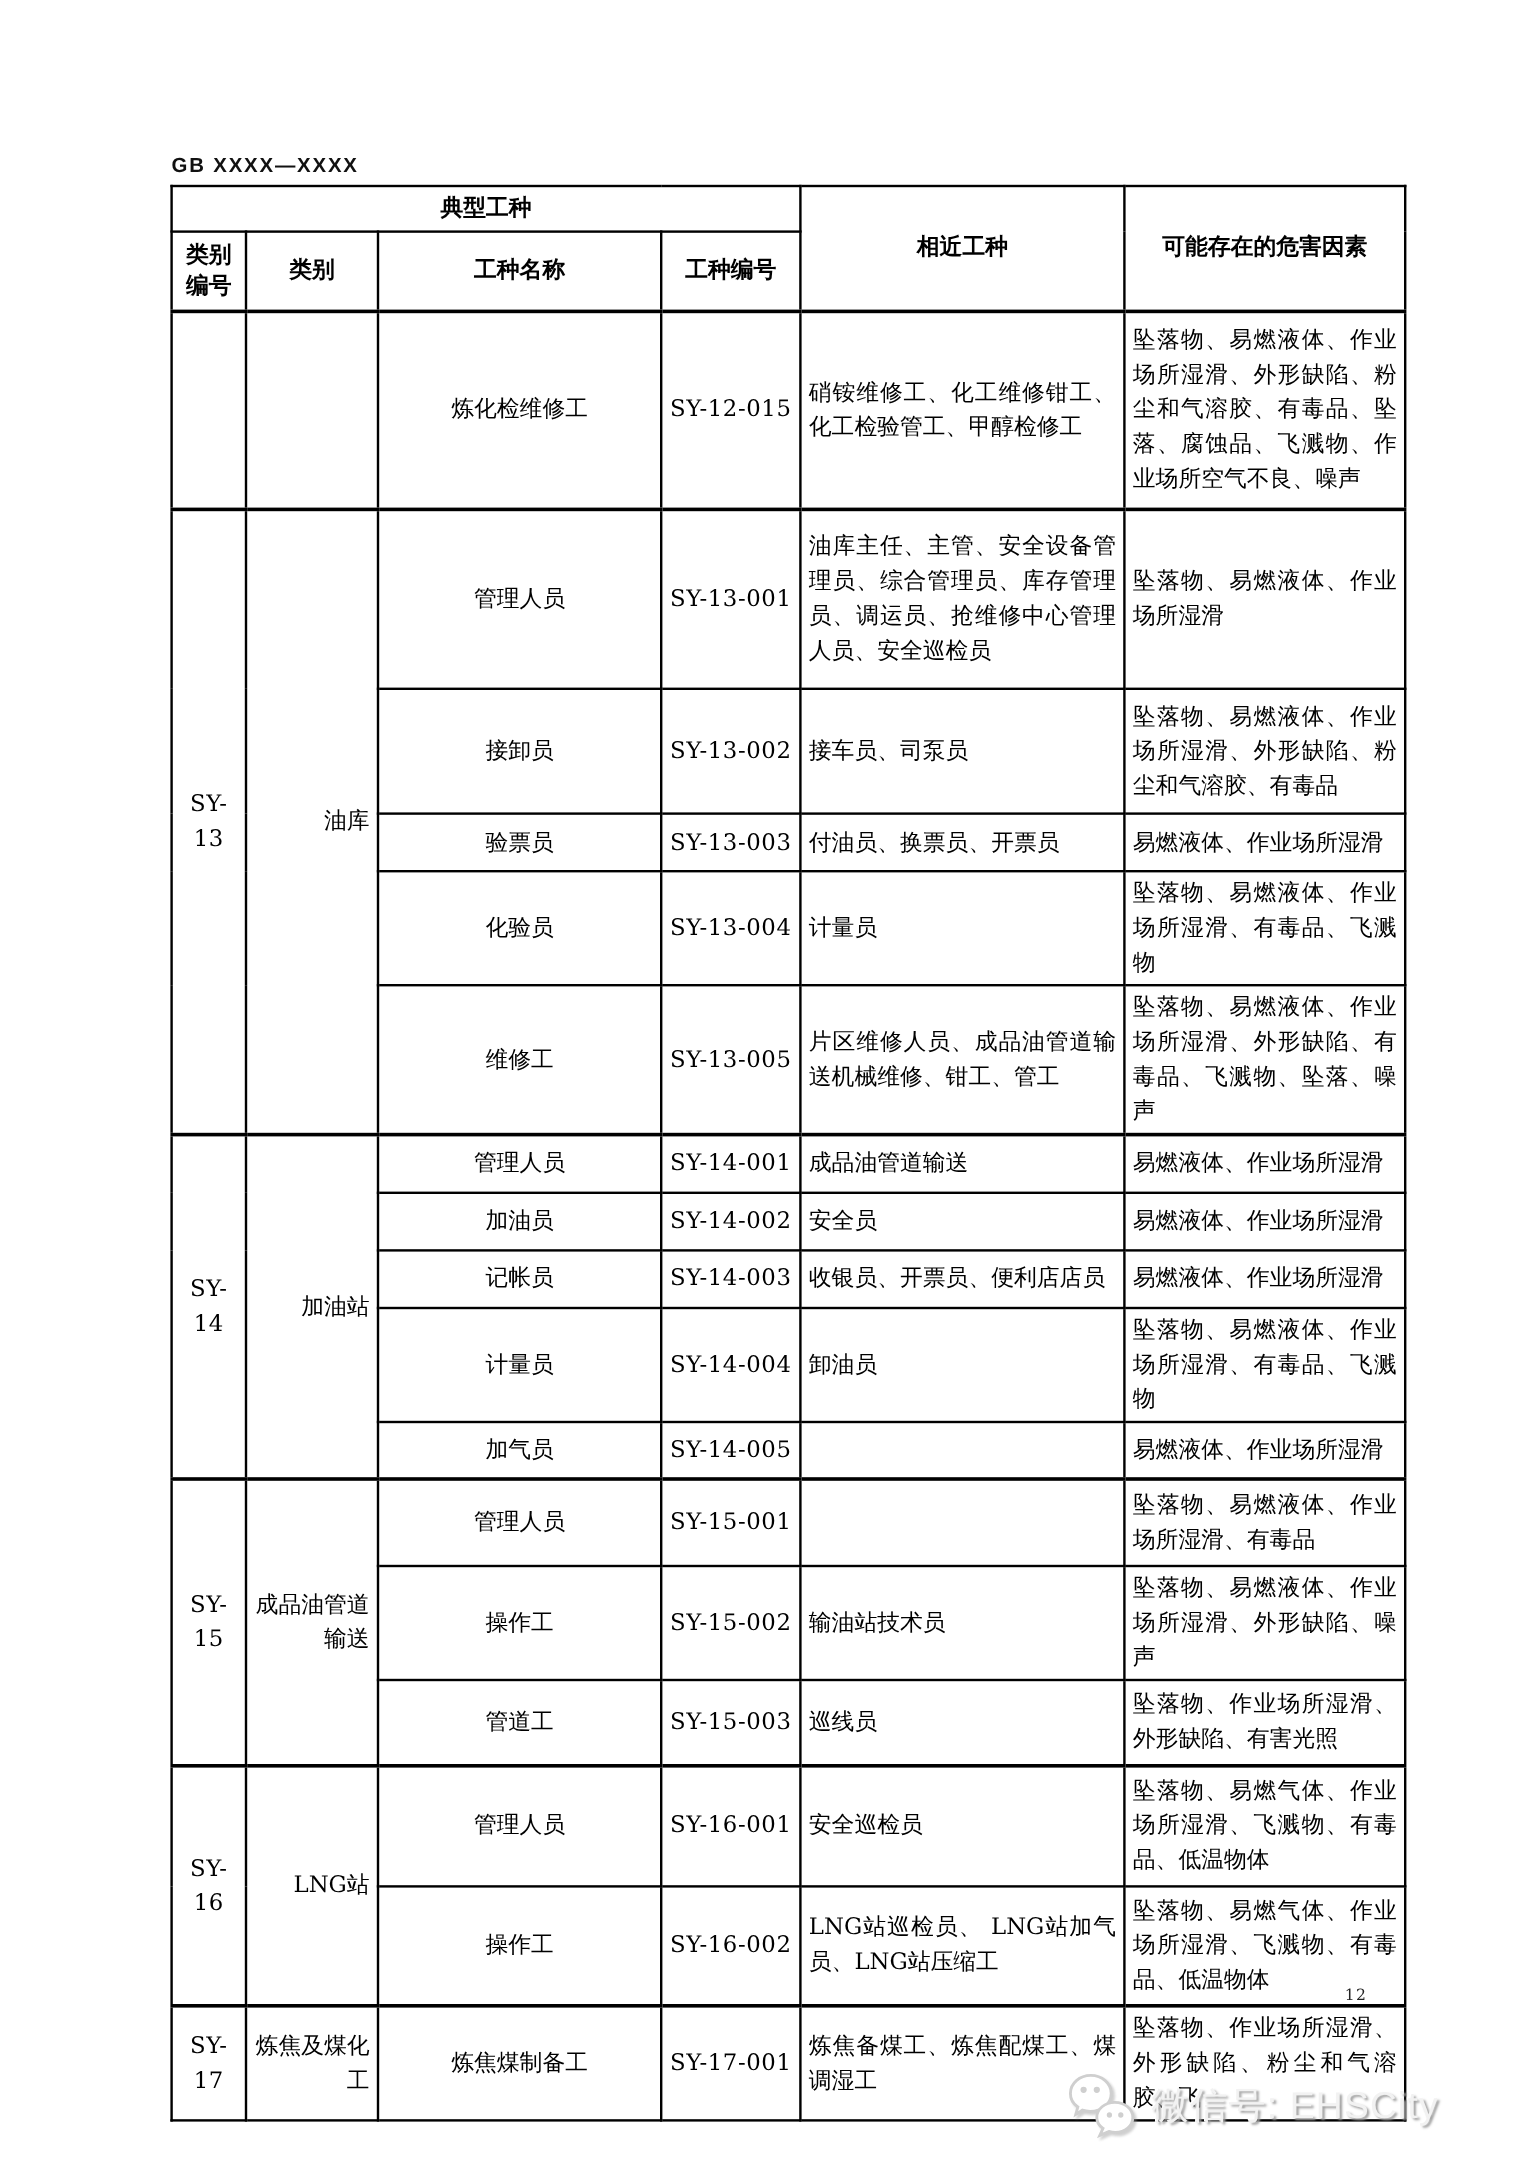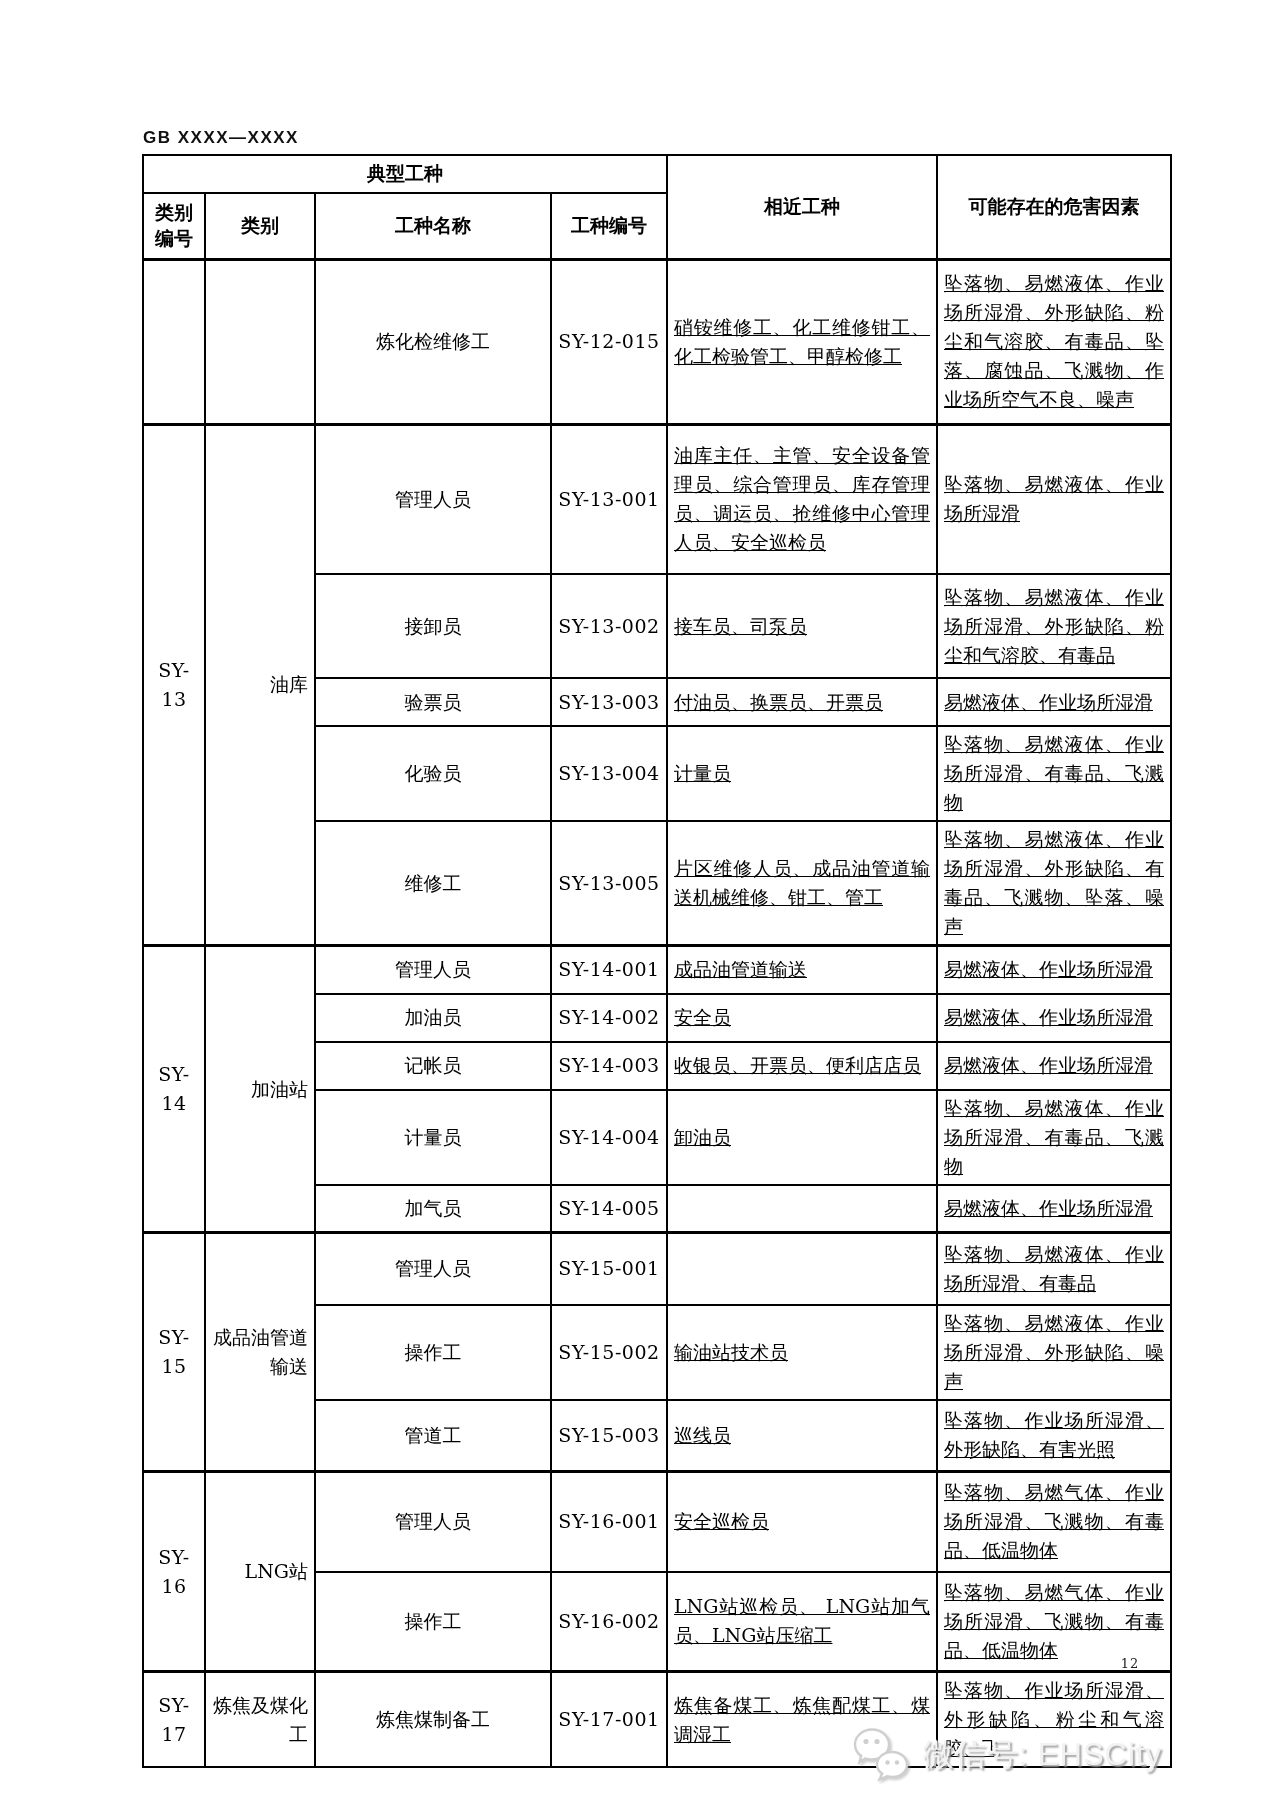--- a/index.html
+++ b/index.html
@@ -1,31 +1,31 @@
 <!DOCTYPE html>
 <html><head>
 <meta charset="utf-8">
 <style>
   html,body{margin:0;padding:0;}
   body{width:1280px;height:1810px;background:#ffffff;position:relative;overflow:hidden;
        font-family:"DejaVu Serif","Liberation Serif",serif;color:#000;}
-  .page{position:absolute;left:0;top:0;width:1178px;height:1810px;background:#fff;}
+  .page{position:absolute;left:0;top:0;width:1178px;height:1810px;background:#fff;padding-left:37px;}
 
   .gb-code{position:absolute;left:143px;top:128px;font-family:"Liberation Sans","DejaVu Sans",sans-serif;
            font-size:17px;font-weight:600;letter-spacing:1.5px;color:#111;}
 
   table.main{position:absolute;left:142px;top:154px;width:1028px;border-collapse:collapse;table-layout:fixed;}
   table.main th, table.main td{border:2px solid #000;vertical-align:middle;overflow:hidden;
         font-size:19px;line-height:29px;padding:3px 6px;}
   table.main th{font-family:"Liberation Sans","DejaVu Sans",sans-serif;font-weight:700;
         text-align:center;font-size:19px;line-height:1.35;margin-left:11px;}
   tr.group-start > td{border-top:3px solid #000;}
   .prewrap{white-space:pre-line;}
   .c-center{text-align:center;margin-top:24px;}
-  .c-left{text-align:justify;text-align-last:left;text-decoration:underline;}
+  .c-left{text-align:justify;text-align-last:left;}
   .code-text{letter-spacing:0.5px;font-size:18px;}
   .cat-cell{text-align:right;line-height:27px;}
 
   .page-num{position:absolute;left:1100px;top:1656px;width:60px;text-align:center;
             font-size:13px;letter-spacing:1px;color:#222;}
 
   .footer-mark{position:absolute;top:1722px;right:16px;display:flex;align-items:center;gap:10px;}
   .wechat-icon{width:64px;height:66px;filter:drop-shadow(2px 2px 1px rgba(150,150,150,0.45));}
   .wechat-label{font-family:"Liberation Sans","DejaVu Sans",sans-serif;font-size:31px;font-weight:500;
             color:#f2f2f2;letter-spacing:1px;

